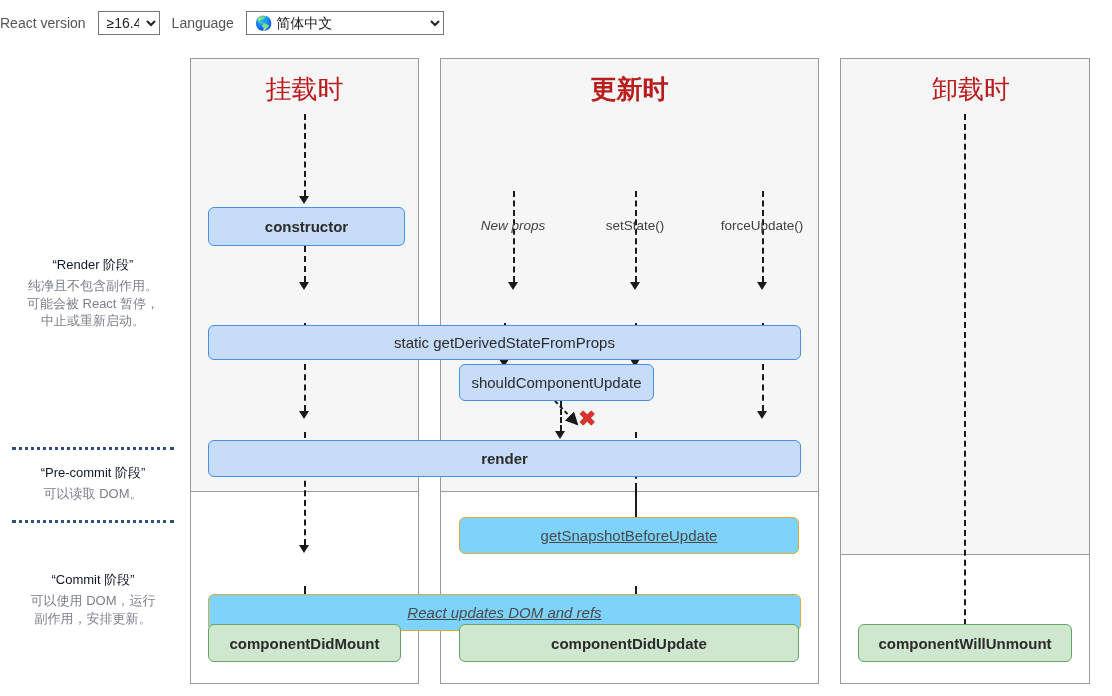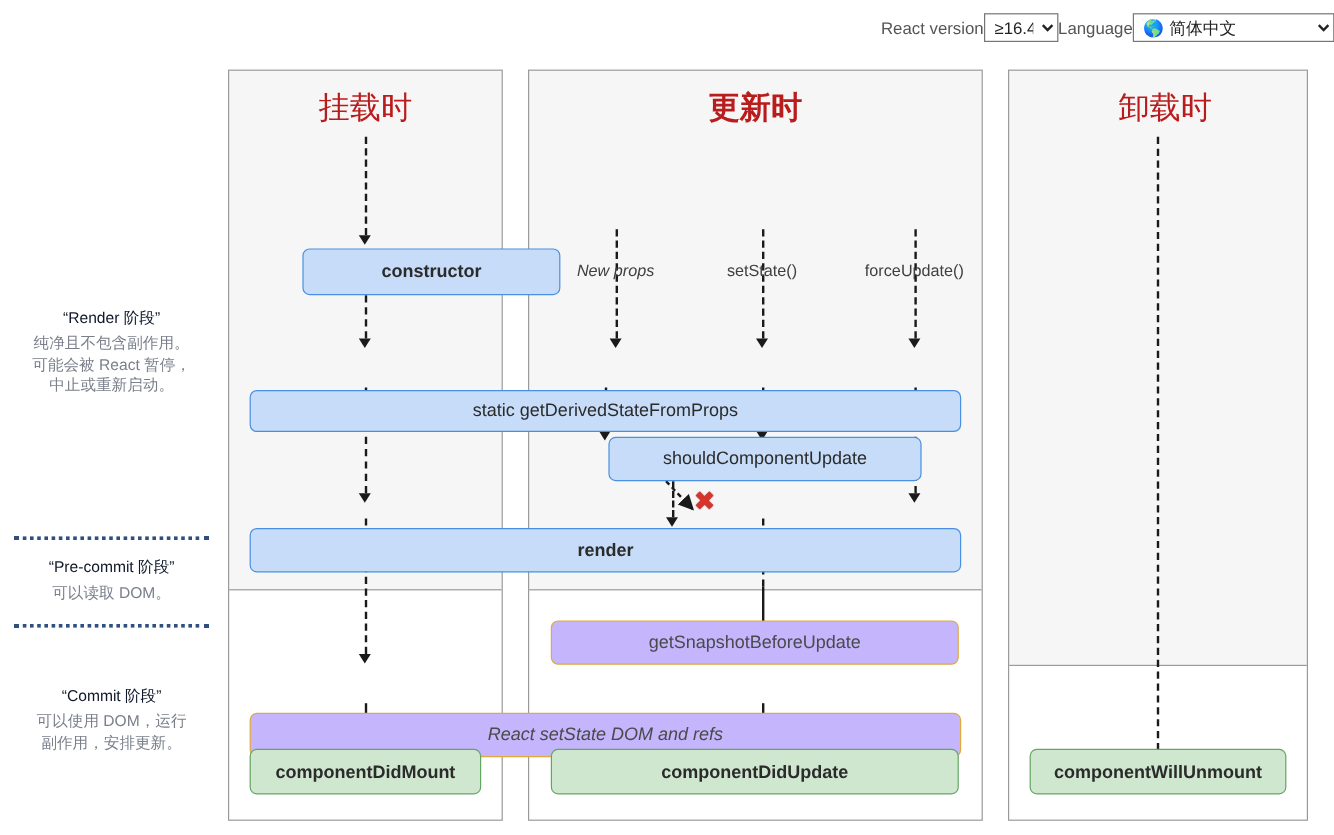--- a/index.html
+++ b/index.html
@@ -9,38 +9,39 @@
     background: #ffffff;
     font-family: "Liberation Sans", sans-serif;
     color: #333;
     overflow: hidden;
   }
 
   
   #controls {
     position: absolute;
     left: 0; top: 0; width: 1112px; height: 46px;
-    display: flex; align-items: center; justify-content: flex-end;
+    display: flex; align-items: center; justify-content: flex-start;
+    gap: 12px;
   }
   .ctl-label {
     font-size: 14px; color: #555;
     font-family: "Liberation Sans", sans-serif;
   }
   select.ctl {
     font-family: "Liberation Sans", sans-serif;
     font-size: 14px;
     color: #222;
     border: 1px solid #767676;
     background: #ffffff;
     border-radius: 0;
     padding: 2px 4px;
     height: 24px;
   }
   #version-select { width: 62px; }
-  #language-select { width: 168px; }
+  #language-select { width: 198px; }
 
   
   #diagram {
     position: absolute;
     left: 0; top: 46px;
     width: 1112px; height: 650px;
   }
 
   
   .column {
@@ -99,21 +100,21 @@
   .node {
     position: absolute;
     display: flex; align-items: center; justify-content: center;
     border-radius: 6px;
     font-size: 15px;
     text-align: center;
     font-family: "Liberation Sans", sans-serif;
     z-index: 5;
   }
   .node.blue  { background: #c6dcf8; border: 1px solid #4a90e2; color: #2b2b2b; }
-  .node.amber { background: #c4b5fd; border: 1px solid #e0a93b; color: #4a4a4a; }
+  .node.amber { background: #7dd3fc; border: 1px solid #e0a93b; color: #4a4a4a; text-decoration: underline; }
   .node.green { background: #cfe6cf; border: 1px solid #62a662; color: #2b2b2b; }
   .node.bold  { font-weight: bold; }
   .node.italic{ font-style: italic; }
 
   
   .trigger {
     position: absolute;
     text-align: center;
     font-size: 13.5px;
     color: #404040;
@@ -258,31 +259,31 @@
       </marker>
     </defs>
     <path d="M 555 355 L 577 378" stroke="#1a1a1a" stroke-width="2" stroke-dasharray="4,3" fill="none" marker-end="url(#ah)"></path>
   </svg>
   <div class="xmark" style="left:578px; top:362px;">✖</div>
 
   <div class="trigger italic" style="left:453px; top:172px; width:120px;">New props</div>
   <div class="trigger" style="left:578px; top:172px; width:114px;">setState()</div>
   <div class="trigger" style="left:700px; top:172px; width:124px;">forceUpdate()</div>
 
-  <div class="node blue bold" style="left:208px; top:161px; width:215px; height:39px;margin-left:44px;">constructor</div>
+  <div class="node blue bold" style="left:208px; top:161px; width:197px; height:39px;">constructor</div>
 
   <div class="node blue" style="left:208px; top:243px; width:593px; height:35px;margin-top:36px;">static getDerivedStateFromProps</div>
 
-  <div class="node blue" style="left:459px; top:318px; width:261px; height:37px;margin-left:48px;">shouldComponentUpdate</div>
+  <div class="node blue" style="left:459px; top:318px; width:195px; height:37px;">shouldComponentUpdate</div>
 
   <div class="node blue bold" style="left:208px; top:394px; width:593px; height:37px;">render</div>
 
   <div class="node amber" style="left:459px; top:471px; width:340px; height:37px;">getSnapshotBeforeUpdate</div>
 
-  <div class="node amber italic" style="left:208px; top:548px; width:593px; height:37px;">React setState DOM and refs</div>
+  <div class="node amber italic" style="left:208px; top:548px; width:593px; height:37px;">React updates DOM and refs</div>
 
   <div class="node green bold" style="left:208px; top:578px; width:193px; height:38px; top:578px;">componentDidMount</div>
 
   <div class="node green bold" style="left:459px; top:578px; width:340px; height:38px;">componentDidUpdate</div>
 
   <div class="node green bold" style="left:858px; top:578px; width:214px; height:38px;">componentWillUnmount</div>
 
 </div>
 
 </body></html>

